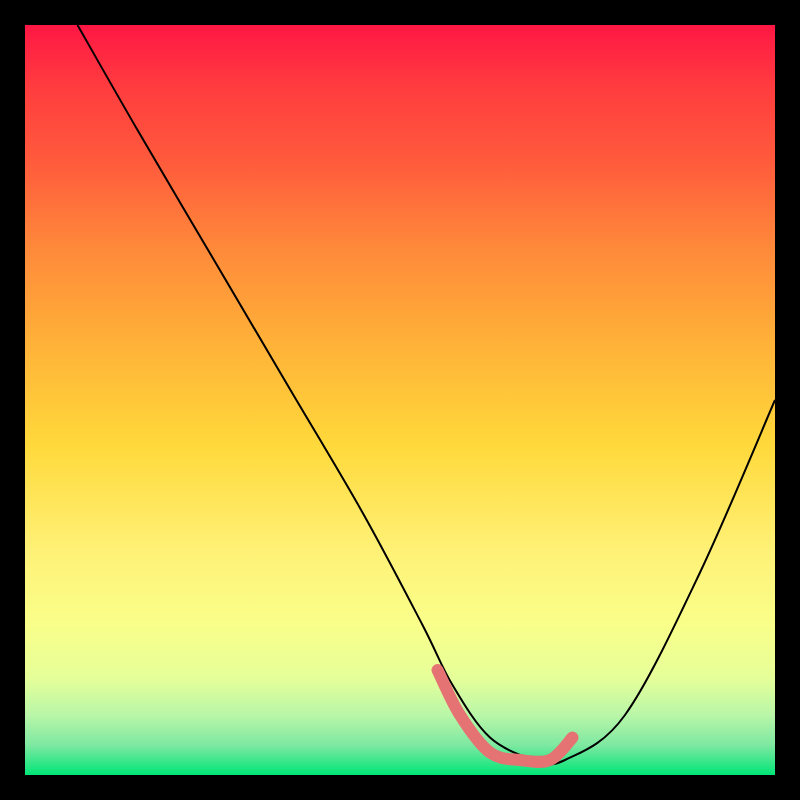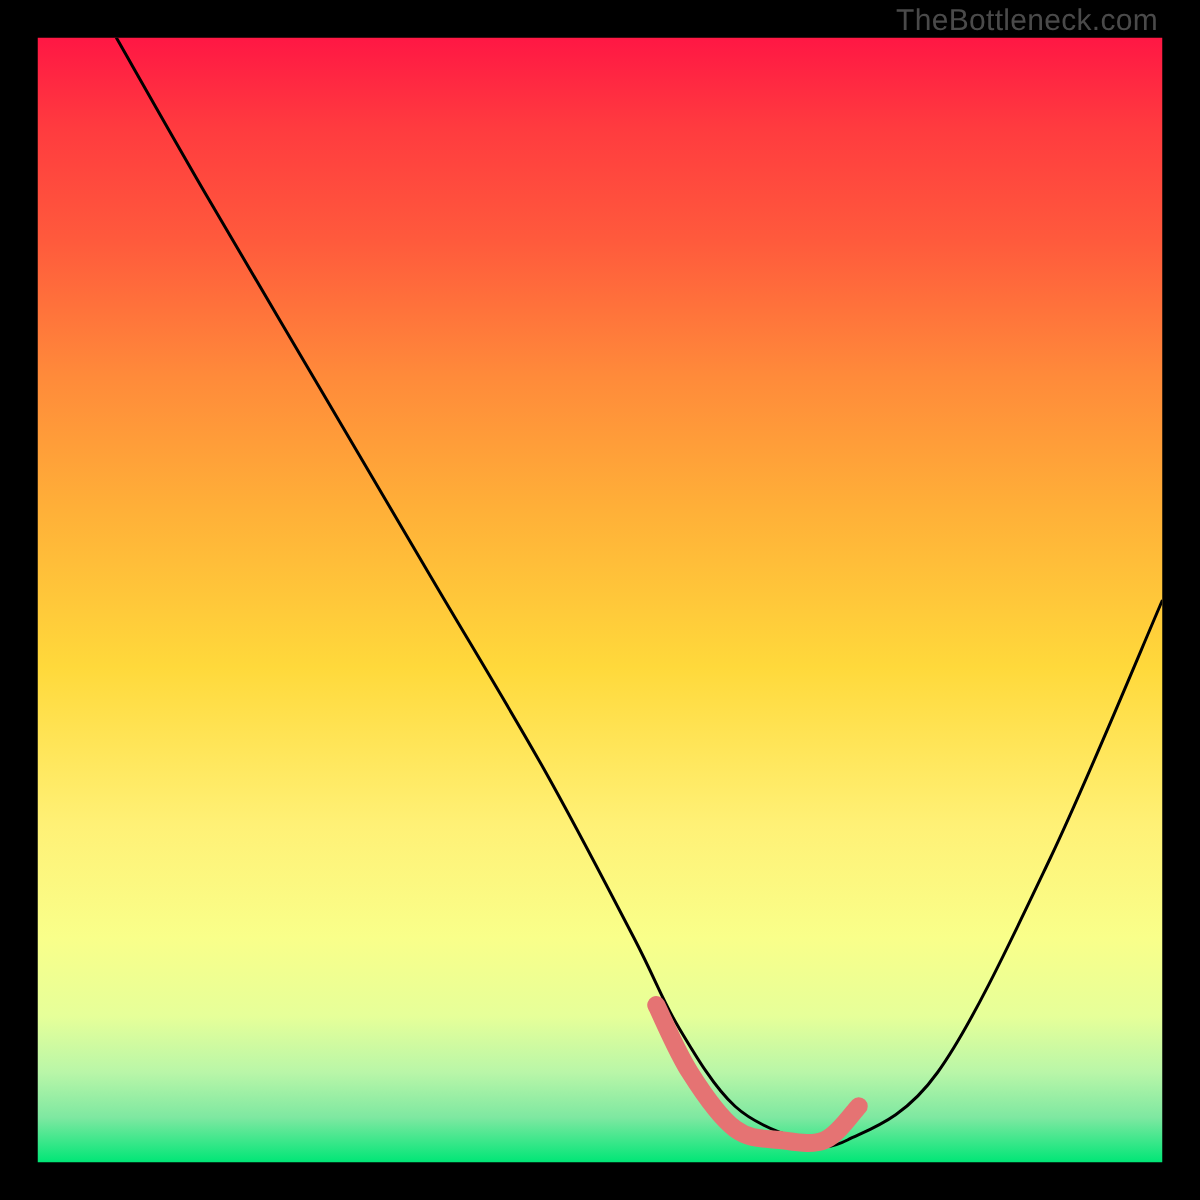--- a/index.html
+++ b/index.html
@@ -47,21 +47,20 @@
     position: absolute;
     left: 0; top: 0;
     width: 750px; height: 750px;
   }
 </style>
 </head>
 <body>
 
 <div class="frame">
 
-  <div class="attribution">TheBottleneck.com</div>
 
   <div class="plot">
     <div class="gradient"></div>
 
     <svg class="curve" viewBox="0 0 750 750" preserveAspectRatio="none">
       <path fill="none" stroke="#000" stroke-width="2" d="M 52.5 0.0 C 62.5 17.5, 90.0 66.3, 112.5 105.0 C 135.0 143.8, 162.5 190.0, 187.5 232.5 C 212.5 275.0, 237.5 317.5, 262.5 360.0 C 287.5 402.5, 315.0 447.5, 337.5 487.5 C 360.0 527.5, 382.5 571.3, 397.5 600.0 C 412.5 628.8, 416.2 641.3, 427.5 660.0 C 438.7 678.8, 451.3 700.0, 465.0 712.5 C 478.8 725.0, 497.5 731.3, 510.0 735.0 C 522.5 738.8, 525.0 742.5, 540.0 735.0 C 555.0 727.5, 577.5 721.3, 600.0 690.0 C 622.5 658.8, 650.0 600.0, 675.0 547.5 C 700.0 495.0, 737.5 403.8, 750.0 375.0"></path>
       <path fill="none" stroke="#e57373" stroke-width="12" stroke-linecap="round" stroke-linejoin="round" d="M 412.5 645.0 C 416.3 652.5, 426.2 676.3, 435.0 690.0 C 443.7 703.8, 455.0 720.0, 465.0 727.5 C 475.0 735.0, 485.0 733.8, 495.0 735.0 C 505.0 736.3, 516.3 738.8, 525.0 735.0 C 533.8 731.3, 543.8 716.3, 547.5 712.5"></path>
     </svg>
   </div>
 

